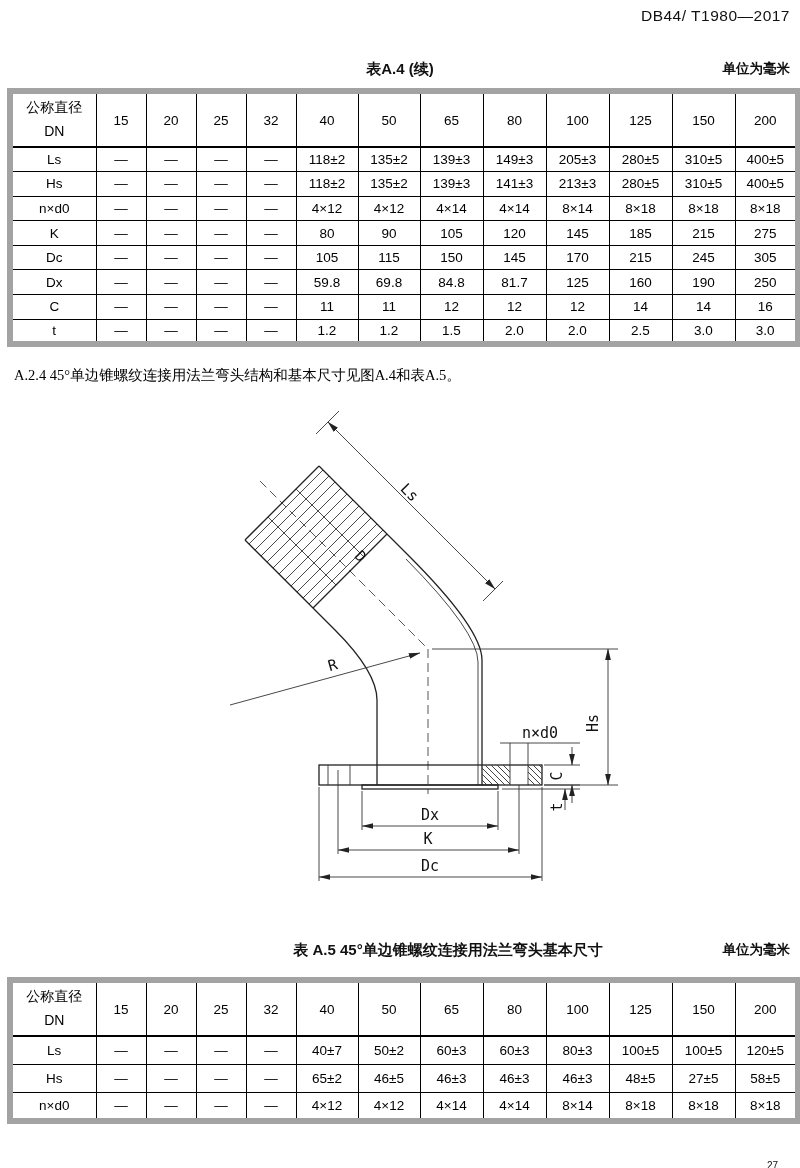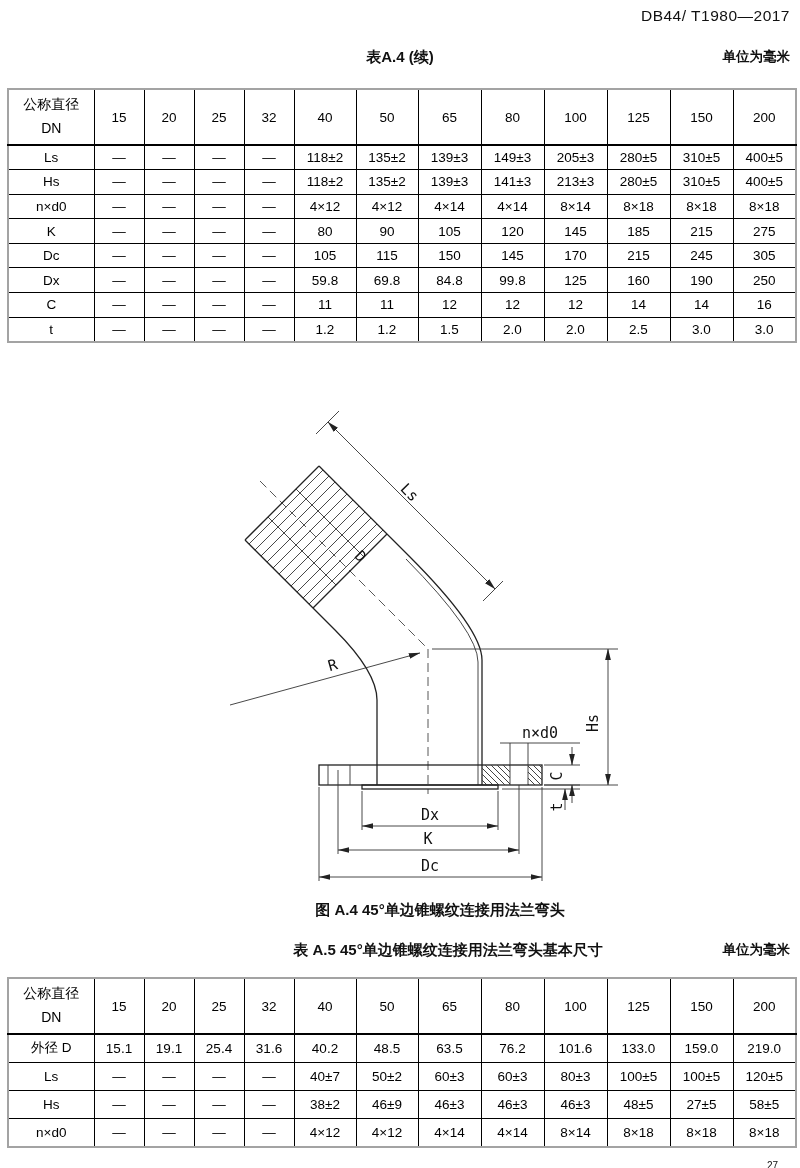--- a/index.html
+++ b/index.html
@@ -2,27 +2,27 @@
 <html><head>
 <meta charset="utf-8">
 <style>
   html,body{margin:0;padding:0;background:#e8e8e8;}
   .page{position:relative;width:800px;height:1168px;background:#ffffff;overflow:hidden;
         font-family:"Liberation Sans","DejaVu Sans",sans-serif;color:#111;}
 
   .doc-header{position:absolute;top:7px;right:10px;font-size:15.5px;letter-spacing:.5px;
               font-family:"Liberation Sans",sans-serif;}
 
-  .t4-title-row{position:absolute;top:48px;left:0;width:100%;text-align:center;}
+  .t4-title-row{position:absolute;top:60px;left:0;width:100%;text-align:center;}
   .tbl-title{font-size:15px;font-weight:bold;font-family:"Liberation Sans","DejaVu Sans",sans-serif;}
   .unit-note{position:absolute;top:0;right:10px;font-size:13.5px;font-weight:bold;
              font-family:"Liberation Serif","DejaVu Serif",serif;}
 
   table.dim{position:absolute;left:7px;width:786px;border-collapse:collapse;table-layout:fixed;
-            border:2px solid #a3a3a3;}
+            border:6px solid #a3a3a3;}
   table.dim th,table.dim td{border:1px solid #000;font-weight:normal;text-align:center;
             vertical-align:middle;font-size:13.5px;padding:0;color:#000;overflow:hidden;}
   table.dim thead th{border-bottom:2px solid #000;}
   #table-a4{top:88px;}
   #table-a4 thead tr{height:56px;}
   #table-a4 tbody tr{height:24.6px;}
   #table-a5{top:977px;}
   #table-a5 thead tr{height:56px;}
   #table-a5 tbody tr{height:28.2px;}
   th.corner div{line-height:1.7;font-size:14px;}
@@ -172,21 +172,21 @@
         </tr>
         <tr>
           <th>Dx</th>
           <td>—</td>
           <td>—</td>
           <td>—</td>
           <td>—</td>
           <td>59.8</td>
           <td>69.8</td>
           <td>84.8</td>
-          <td>99.8</td>
+          <td>81.7</td>
           <td>125</td>
           <td>160</td>
           <td>190</td>
           <td>250</td>
         </tr>
         <tr>
           <th>C</th>
           <td>—</td>
           <td>—</td>
           <td>—</td>
@@ -211,20 +211,21 @@
           <td>1.5</td>
           <td>2.0</td>
           <td>2.0</td>
           <td>2.5</td>
           <td>3.0</td>
           <td>3.0</td>
         </tr>
       </tbody>
   </table>
 
+  <div class="paragraph">A.2.4  45°单边锥螺纹连接用法兰弯头结构和基本尺寸见图A.4和表A.5。</div>
 
   <div class="figure-wrap">
     <svg width="600" height="480" viewBox="0 0 600 480">
       <defs>
         <marker id="ah" viewBox="0 0 12 8" refX="11.5" refY="4" markerWidth="13" markerHeight="9" orient="auto-start-reverse">
           <path d="M0,1 L12,4 L0,7 z" fill="#222"></path>
         </marker>
         <pattern id="hatch" patternUnits="userSpaceOnUse" width="6" height="6">
           <path d="M-1,-1 L7,7" stroke="#444" stroke-width="1"></path>
         </pattern>
@@ -326,21 +327,20 @@
 
       <g>
         <line class="dim" x1="209" y1="379" x2="209" y2="473"></line>
         <line class="dim" x1="432" y1="379" x2="432" y2="473"></line>
         <line class="dim" x1="209" y1="469" x2="432" y2="469" marker-start="url(#ah)" marker-end="url(#ah)"></line>
         <text x="320" y="463" text-anchor="middle">Dc</text>
       </g>
     </svg>
   </div>
 
-  <div class="fig-caption">图 A.4  45°单边锥螺纹连接用法兰弯头</div>
 
   <div class="t5-title-row">
     <span class="tbl-title">表 A.5  45°单边锥螺纹连接用法兰弯头基本尺寸</span>
     <span class="unit-note">单位为毫米</span>
   </div>
 
   <table class="dim" id="table-a5">
     <colgroup>
       <col style="width:86px">
         <col style="width:50px">
@@ -371,57 +371,42 @@
           <th>65</th>
           <th>80</th>
           <th>100</th>
           <th>125</th>
           <th>150</th>
           <th>200</th>
         </tr>
     </thead>
     <tbody>
         <tr>
-          <th>外径 D</th>
-          <td>15.1</td>
-          <td>19.1</td>
-          <td>25.4</td>
-          <td>31.6</td>
-          <td>40.2</td>
-          <td>48.5</td>
-          <td>63.5</td>
-          <td>76.2</td>
-          <td>101.6</td>
-          <td>133.0</td>
-          <td>159.0</td>
-          <td>219.0</td>
-        </tr>
-        <tr>
           <th>Ls</th>
           <td>—</td>
           <td>—</td>
           <td>—</td>
           <td>—</td>
           <td>40±7</td>
           <td>50±2</td>
           <td>60±3</td>
           <td>60±3</td>
           <td>80±3</td>
           <td>100±5</td>
           <td>100±5</td>
           <td>120±5</td>
         </tr>
         <tr>
           <th>Hs</th>
           <td>—</td>
           <td>—</td>
           <td>—</td>
           <td>—</td>
-          <td>38±2</td>
-          <td>46±9</td>
+          <td>65±2</td>
+          <td>46±5</td>
           <td>46±3</td>
           <td>46±3</td>
           <td>46±3</td>
           <td>48±5</td>
           <td>27±5</td>
           <td>58±5</td>
         </tr>
         <tr>
           <th>n×d0</th>
           <td>—</td>

